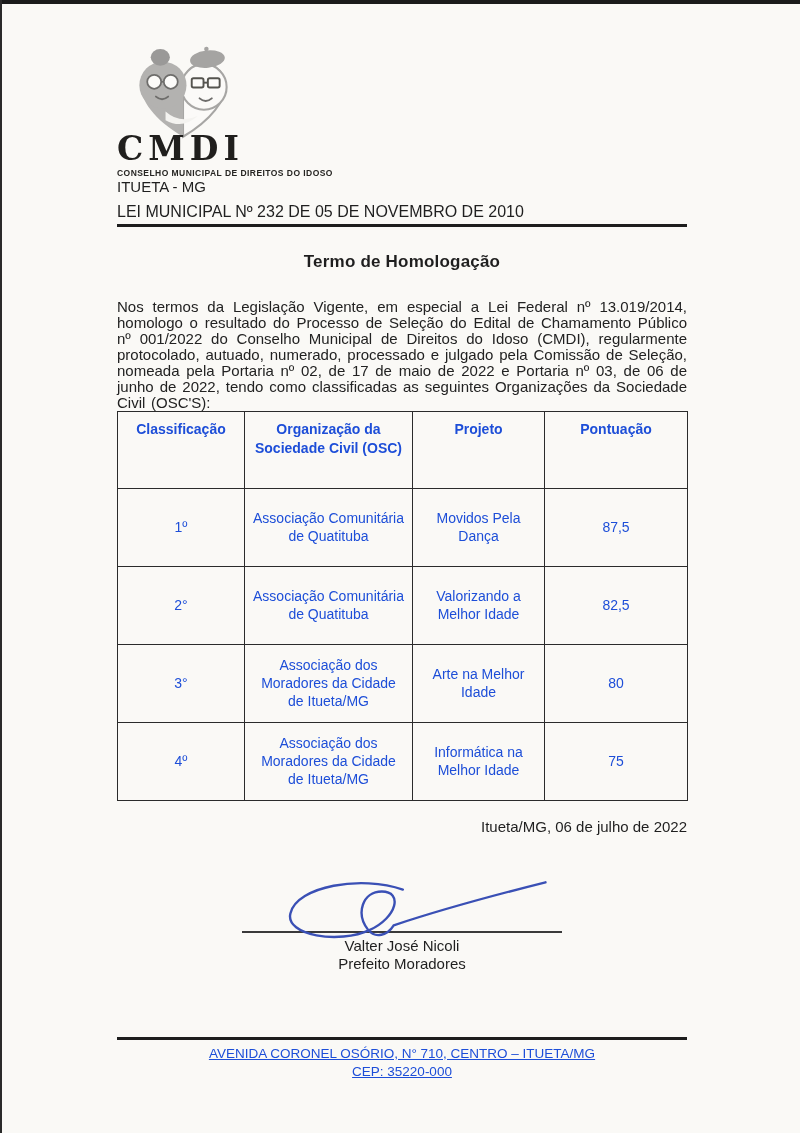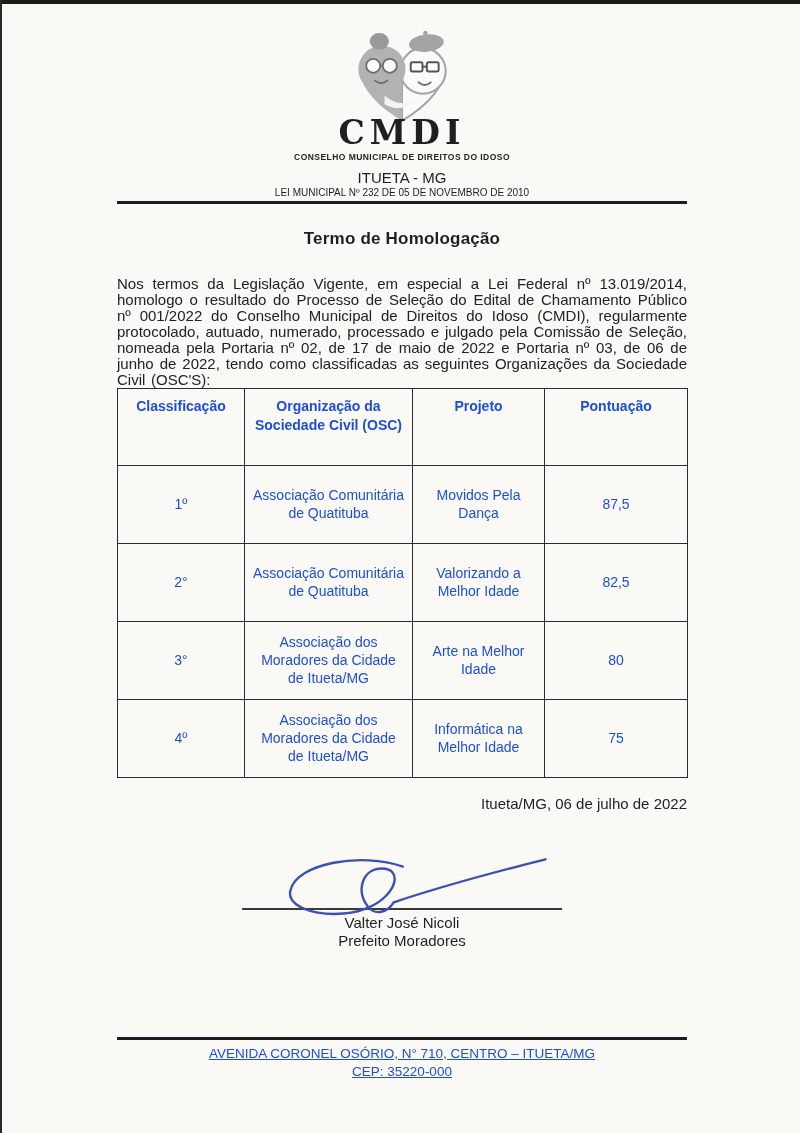--- a/index.html
+++ b/index.html
@@ -12,30 +12,30 @@
     color:#1f1f1f;
     overflow:hidden;
     margin:0 auto;
   }
   .scan-edge-top { position:absolute; top:0; left:0; width:100%; height:4px; background:#1b1b1b; }
   .scan-edge-left { position:absolute; top:0; left:0; width:2px; height:100%; background:#2a2a2a; }
 
   .content { position:absolute; left:117px; top:0; width:570px; }
 
   
-  .letterhead { text-align:center; padding-top:30px; }
+  .letterhead { padding-top:46px; }
   .logo-wrap { line-height:0; }
   .wordmark {
     font-family:"DejaVu Serif", serif;
     font-weight:bold; font-size:33px; letter-spacing:5px;
     color:#201f1d; margin-top:-10px; line-height:1.05;
   }
   .org-name { font-size:8.5px; font-weight:bold; letter-spacing:0.45px; color:#262522; margin-top:1px; }
-  .city-line { font-size:15px; margin-top:7px; }
-  .law-line  { font-size:10px; margin-top:1px; }
+  .city-line { font-size:15px; margin-top:0; }
+  .law-line  { font-size:16px; margin-top:8px; }
   .head-rule { height:3px; background:#1d1d1d; margin-top:3px; }
 
   
   .doc-title { text-align:center; font-weight:bold; font-size:17px; margin-top:25px; letter-spacing:0.2px; }
   .doc-paragraph {
     margin-top:27px; font-size:15px; line-height:16px;
     text-align:justify; word-spacing:1.5px; color:#222;
   }
 
   

